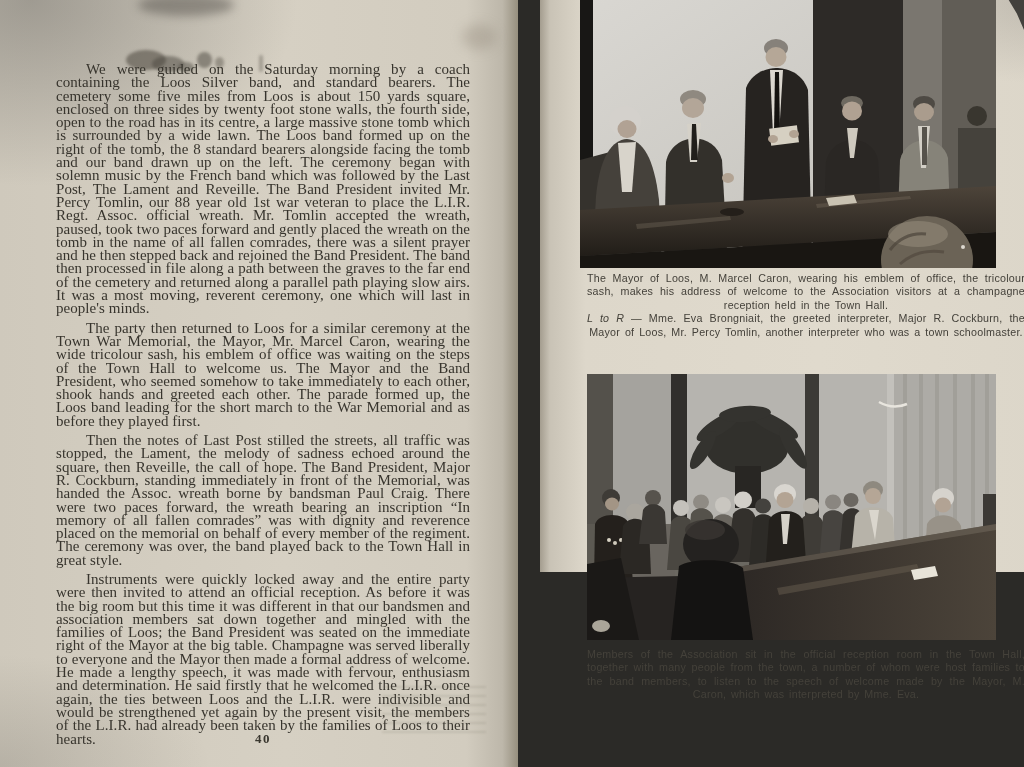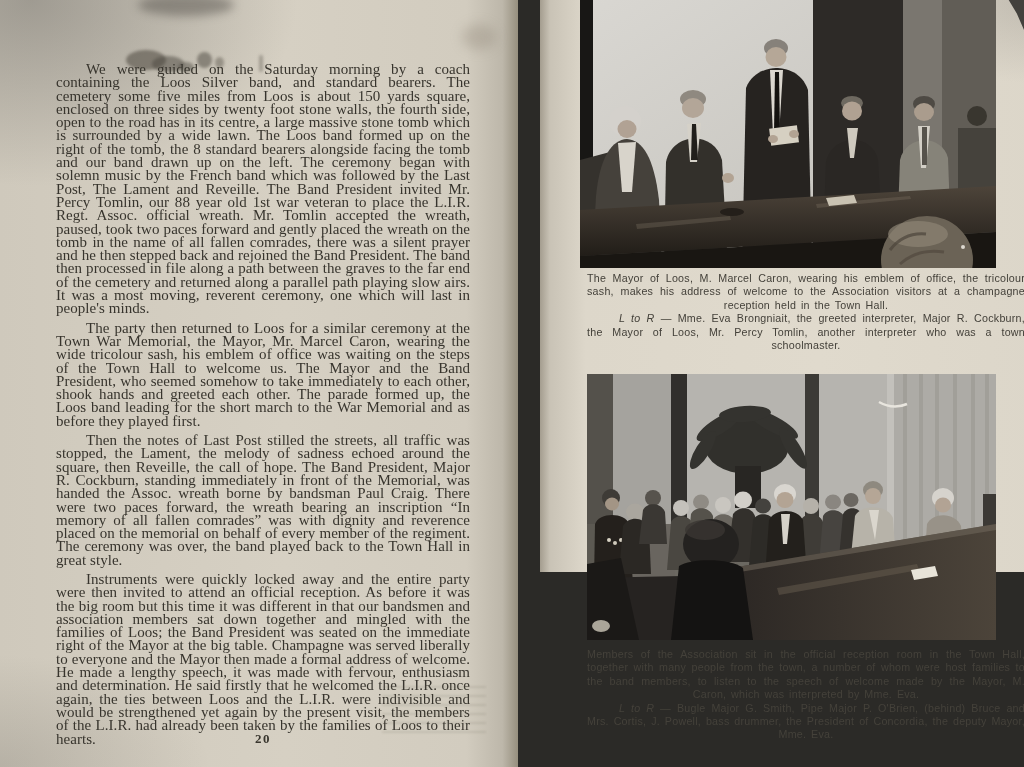--- a/index.html
+++ b/index.html
@@ -40,21 +40,21 @@
   .photo{position:absolute;display:block;}
   .photo1{left:40px;top:0;width:416px;height:268px;}
   .photo2{left:47px;top:374px;width:409px;height:266px;}
   .caption{position:absolute;left:47px;width:438px;
     font-family:"Liberation Sans",sans-serif;font-size:10.7px;line-height:13.4px;
     color:#44413a;letter-spacing:.25px;word-spacing:1.6px;}
   .caption1{top:272px;}
   .caption2{top:648px;}
   .caption p{margin:0;text-align:justify;text-align-last:center;}
   .caption .cap-lor{text-align-last:center;}
-  .caption i{font-style:italic;margin-left:32px;}
+  .caption i{font-style:italic;}
 </style>
 </head>
 <body>
 
 <div class="scene">
 
   <div class="page-left">
     <div class="stain s7"></div>
     <div class="stain s1"></div>
     <div class="stain s2"></div>
@@ -65,21 +65,21 @@
     <div class="stain s8"></div>
 
     <div class="body-text">
       <p>We were guided on the Saturday morning by a coach containing the Loos Silver band, and standard bearers. The cemetery some five miles from Loos is about 150 yards square, enclosed on three sides by twenty foot stone walls, the fourth side, open to the road has in its centre, a large massive stone tomb which is surrounded by a wide lawn. The Loos band formed up on the right of the tomb, the 8 standard bearers alongside facing the tomb and our band drawn up on the left. The ceremony began with solemn music by the French band which was followed by the Last Post, The Lament and Reveille. The Band President invited Mr. Percy Tomlin, our 88 year old 1st war veteran to place the L.I.R. Regt. Assoc. official wreath. Mr. Tomlin accepted the wreath, paused, took two paces forward and gently placed the wreath on the tomb in the name of all fallen comrades, there was a silent prayer and he then stepped back and rejoined the Band President. The band then processed in file along a path between the graves to the far end of the cemetery and returned along a parallel path playing slow airs. It was a most moving, reverent ceremony, one which will last in people's minds.</p>
       <p>The party then returned to Loos for a similar ceremony at the Town War Memorial, the Mayor, Mr. Marcel Caron, wearing the wide tricolour sash, his emblem of office was waiting on the steps of the Town Hall to welcome us. The Mayor and the Band President, who seemed somehow to take immediately to each other, shook hands and greeted each other. The parade formed up, the Loos band leading for the short march to the War Memorial and as before they played first.</p>
       <p>Then the notes of Last Post stilled the streets, all traffic was stopped, the Lament, the melody of sadness echoed around the square, then Reveille, the call of hope. The Band President, Major R. Cockburn, standing immediately in front of the Memorial, was handed the Assoc. wreath borne by bandsman Paul Craig. There were two paces forward, the wreath bearing an inscription “In memory of all fallen comrades” was with dignity and reverence placed on the memorial on behalf of every member of the regiment. The ceremony was over, the band played back to the Town Hall in great style.</p>
       <p>Instruments were quickly locked away and the entire party were then invited to attend an official reception. As before it was the big room but this time it was different in that our bandsmen and association members sat down together and mingled with the families of Loos; the Band President was seated on the immediate right of the Mayor at the big table. Champagne was served liberally to everyone and the Mayor then made a formal address of welcome. He made a lengthy speech, it was made with fervour, enthusiasm and determination. He said firstly that he welcomed the L.I.R. once again, the ties between Loos and the L.I.R. were indivisible and would be strengthened yet again by the present visit, the members of the L.I.R. had already been taken by the families of Loos to their hearts.</p>
     </div>
 
     <div class="ghost"></div>
-    <div class="page-number">20</div>
+    <div class="page-number">40</div>
   </div>
 
   <div class="page-right">
 
     <svg class="photo photo1" viewBox="0 0 416 268" preserveAspectRatio="none">
       <defs>
         <linearGradient id="p1wall" x1="0" y1="0" x2="1" y2="1">
           <stop offset="0" stop-color="#d9d7d2"></stop>
             <stop offset="1" stop-color="#c1bfb9"></stop>
         </linearGradient>
@@ -264,18 +264,17 @@
       <ellipse cx="14" cy="252" rx="9" ry="6" fill="#cec8ba" opacity=".8"></ellipse>
       <g>
         <ellipse cx="124" cy="170" rx="28" ry="25" fill="#242220"></ellipse>
         <ellipse cx="118" cy="156" rx="20" ry="10" fill="#393632" opacity=".8"></ellipse>
         <path d="M84,266 L92,192 C104,184 144,184 156,194 L166,266 Z" fill="#141312"></path>
       </g>
     </svg>
 
     <div class="caption caption2">
       <p class="cap-main">Members of the Association sit in the official reception room in the Town Hall, together with many people from the town, a number of whom were host families to the band members, to listen to the speech of welcome made by the Mayor, M. Caron, which was interpreted by Mme. Eva.</p>
-      <p class="cap-lor"><i>L to R</i><span> — Bugle Major G. Smith, Pipe Major P. O'Brien, (behind) Bruce and Mrs. Cortis, J. Powell, bass drummer, the President of Concordia, the deputy Mayor, Mme. Eva.</span></p>
     </div>
   </div>
 
   <div class="corner-dark"></div>
 </div>
 
 </body></html>

